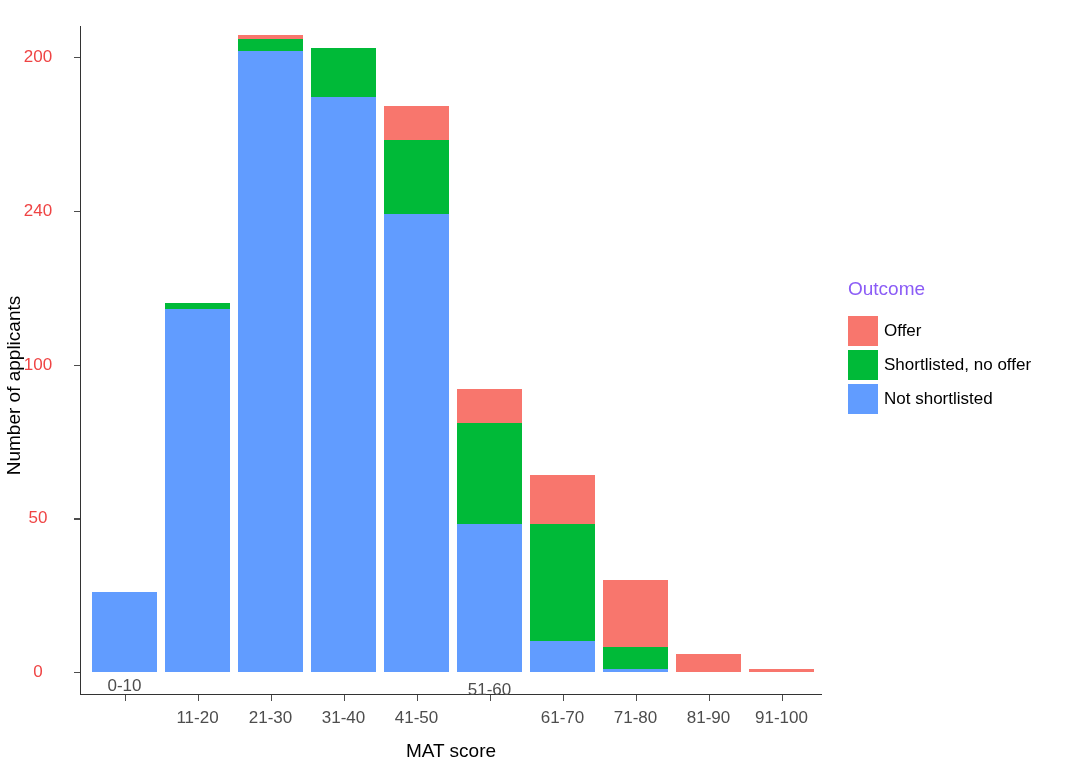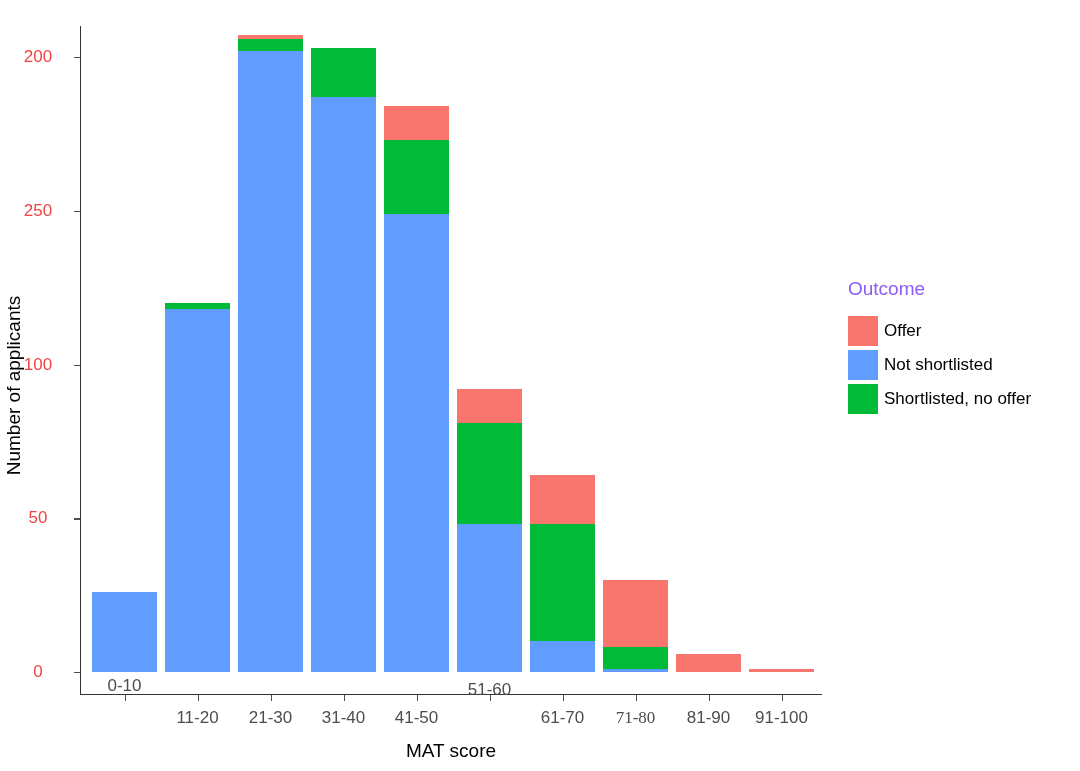--- a/index.html
+++ b/index.html
@@ -141,21 +141,21 @@
 
 <div id="plot-root">
 
   <div id="panel"></div>
 
   <div id="y-axis-title">Number of applicants</div>
   <div id="y-tick-labels">
       <div class="y-tick-label" style="top: 672px;">0</div>
       <div class="y-tick-label" style="top: 518.25px;">50</div>
       <div class="y-tick-label" style="top: 364.5px;">100</div>
-      <div class="y-tick-label" style="top: 210.75px;">250</div>
+      <div class="y-tick-label" style="top: 210.75px;">240</div>
       <div class="y-tick-label" style="top: 57px;">200</div>
     </div>
   <div id="y-tick-marks">
       <div class="y-tick-mark" style="left: 74px; top: 672px;"></div>
       <div class="y-tick-mark" style="left: 74px; top: 518.25px;"></div>
       <div class="y-tick-mark" style="left: 74px; top: 364.5px;"></div>
       <div class="y-tick-mark" style="left: 74px; top: 210.75px;"></div>
       <div class="y-tick-mark" style="left: 74px; top: 57px;"></div>
     </div>
   <div id="y-axis-line" style="left: 80px; top: 26px; height: 668px;"></div>
@@ -174,21 +174,21 @@
       <div class="x-tick-mark" style="left: 781.5px; top: 695px;"></div>
     </div>
   <div id="x-tick-labels">
       <div class="x-tick-label" style="left: 124.5px; top: 676px;">0-10</div>
       <div class="x-tick-label" style="left: 197.5px; top: 708px;">11-20</div>
       <div class="x-tick-label" style="left: 270.5px; top: 708px;">21-30</div>
       <div class="x-tick-label" style="left: 343.5px; top: 708px;">31-40</div>
       <div class="x-tick-label" style="left: 416.5px; top: 708px;">41-50</div>
       <div class="x-tick-label" style="left: 489.5px; top: 680px;">51-60</div>
       <div class="x-tick-label" style="left: 562.5px; top: 708px;">61-70</div>
-      <div class="x-tick-label" style="left: 635.5px; top: 708px; font-family: Liberation Serif, serif;">71-80</div>
+      <div class="x-tick-label" style="left: 635.5px; top: 708px;">71-80</div>
       <div class="x-tick-label" style="left: 708.5px; top: 708px;">81-90</div>
       <div class="x-tick-label" style="left: 781.5px; top: 708px;">91-100</div>
     </div>
   <div id="x-axis-title" style="left: 80px; width: 742px; top: 740px; text-align: center;">MAT score</div>
 
   <div id="bars-layer">
       <div class="bar-group" style="left: 91.65px; width: 65.7px; top: 26px; height: 646px;">
         <div class="bar-seg" style="background: rgb(97, 156, 255); top: 566.05px; height: 79.95px;"></div>
       </div>
       <div class="bar-group" style="left: 164.65px; width: 65.7px; top: 26px; height: 646px;">
@@ -233,23 +233,23 @@
     </div>
 
   <div id="legend">
     <div id="legend-title">Outcome</div>
     <div id="legend-rows">
         <div class="legend-row">
           <div class="legend-swatch" style="background: rgb(248, 118, 109);"></div>
           <div class="legend-label">Offer</div>
         </div>
         <div class="legend-row">
+          <div class="legend-swatch" style="background: rgb(0, 186, 56);"></div>
+          <div class="legend-label">Shortlisted, no offer</div>
+        </div>
+        <div class="legend-row">
           <div class="legend-swatch" style="background: rgb(97, 156, 255);"></div>
           <div class="legend-label">Not shortlisted</div>
         </div>
-        <div class="legend-row">
-          <div class="legend-swatch" style="background: rgb(0, 186, 56);"></div>
-          <div class="legend-label">Shortlisted, no offer</div>
-        </div>
       </div>
   </div>
 
 </div>
 
 </body></html>

